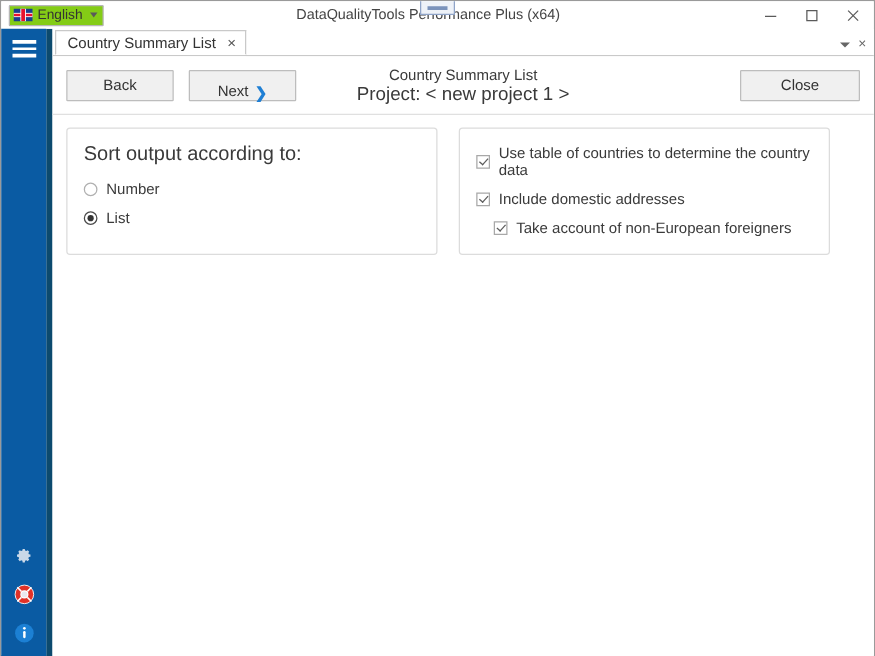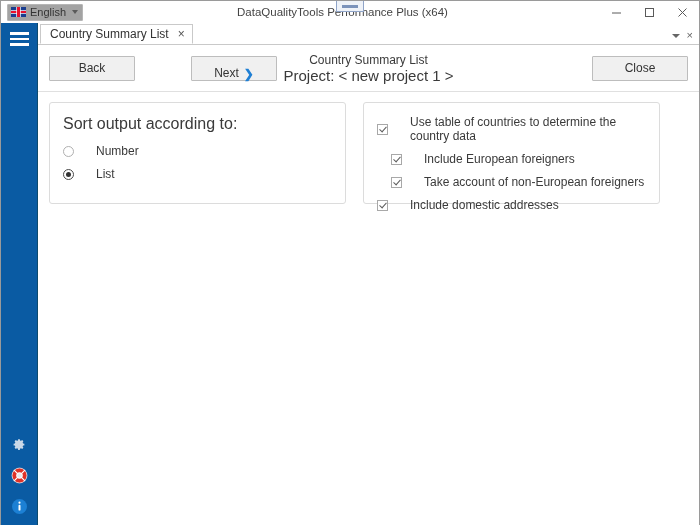--- a/index.html
+++ b/index.html
@@ -32,21 +32,21 @@
     background: #ffffff;
     display: flex;
     align-items: center;
   }
 
   .lang-select {
     margin-left: 6px;
     height: 17px;
     box-sizing: border-box;
     border: 1px solid #b6b6b6;
-    background: #a3a3a3;
+    background: #84cc16;
     display: flex;
     align-items: center;
     padding: 0 4px 0 3px;
     border-radius: 1px;
     gap: 4px;
   }
   .flag-icon {
     width: 15px;
     height: 10px;
     position: relative;
@@ -172,21 +172,21 @@
   }
   .side-icon:last-child { margin-bottom: 8px; }
 
   
   .content {
     flex: 1 1 auto;
     background: #ffffff;
     display: flex;
     flex-direction: column;
     min-width: 0;
-    border-left: 1px solid #0c4a6e;
+    border-left: 5px solid #0c4a6e;
   }
 
   .tabstrip {
     height: 21px;
     display: flex;
     align-items: flex-end;
     background: #ffffff;
     position: relative;
     border-bottom: 1px solid #c9c9c9;
   }
@@ -248,21 +248,20 @@
 
   
   .header-bar {
     position: relative;
     height: 47px;
     border-bottom: 1px solid #e0e0e0;
     display: flex;
     align-items: center;
     padding: 0 11px;
     box-sizing: border-box;
-    gap: 44px;
   }
   .btn {
     box-sizing: border-box;
     height: 25px;
     min-width: 86px;
     border: 1px solid #bdbdbd;
     background: #f0f0f0;
     font-size: 12px;
     color: #333;
     font-family: "Liberation Sans", sans-serif;
@@ -326,21 +325,21 @@
   }
   .panel-title {
     font-size: 16px;
     color: #3a3a3a;
     margin-bottom: 11px;
   }
 
   .radio-row, .check-row {
     display: flex;
     align-items: center;
-    gap: 22px;
+    gap: 7px;
     margin-bottom: 9px;
   }
   .radio-row:last-child, .check-row:last-child { margin-bottom: 0; }
 
   .radio {
     width: 11px;
     height: 11px;
     border-radius: 50%;
     border: 1px solid #b0b0b0;
     background: #ffffff;
@@ -513,34 +512,30 @@
             </div>
           </div>
 
           <div class="panel panel-right">
 
             <div class="check-row">
               <span class="checkbox checked"></span>
               <span class="check-label">Use table of countries to determine the country data</span>
             </div>
 
-            <div class="check-row indent-1">
+
+            <div class="check-row">
               <span class="checkbox checked"></span>
-              <span class="check-label">Include European foreigners</span>
+              <span class="check-label">Include domestic addresses</span>
             </div>
 
             <div class="check-row indent-1">
               <span class="checkbox checked"></span>
               <span class="check-label">Take account of non-European foreigners</span>
             </div>
-
-            <div class="check-row">
-              <span class="checkbox checked"></span>
-              <span class="check-label">Include domestic addresses</span>
-            </div>
           </div>
 
         </div>
 
       </div>
     </div>
   </div>
 </div>
 
 </body></html>

